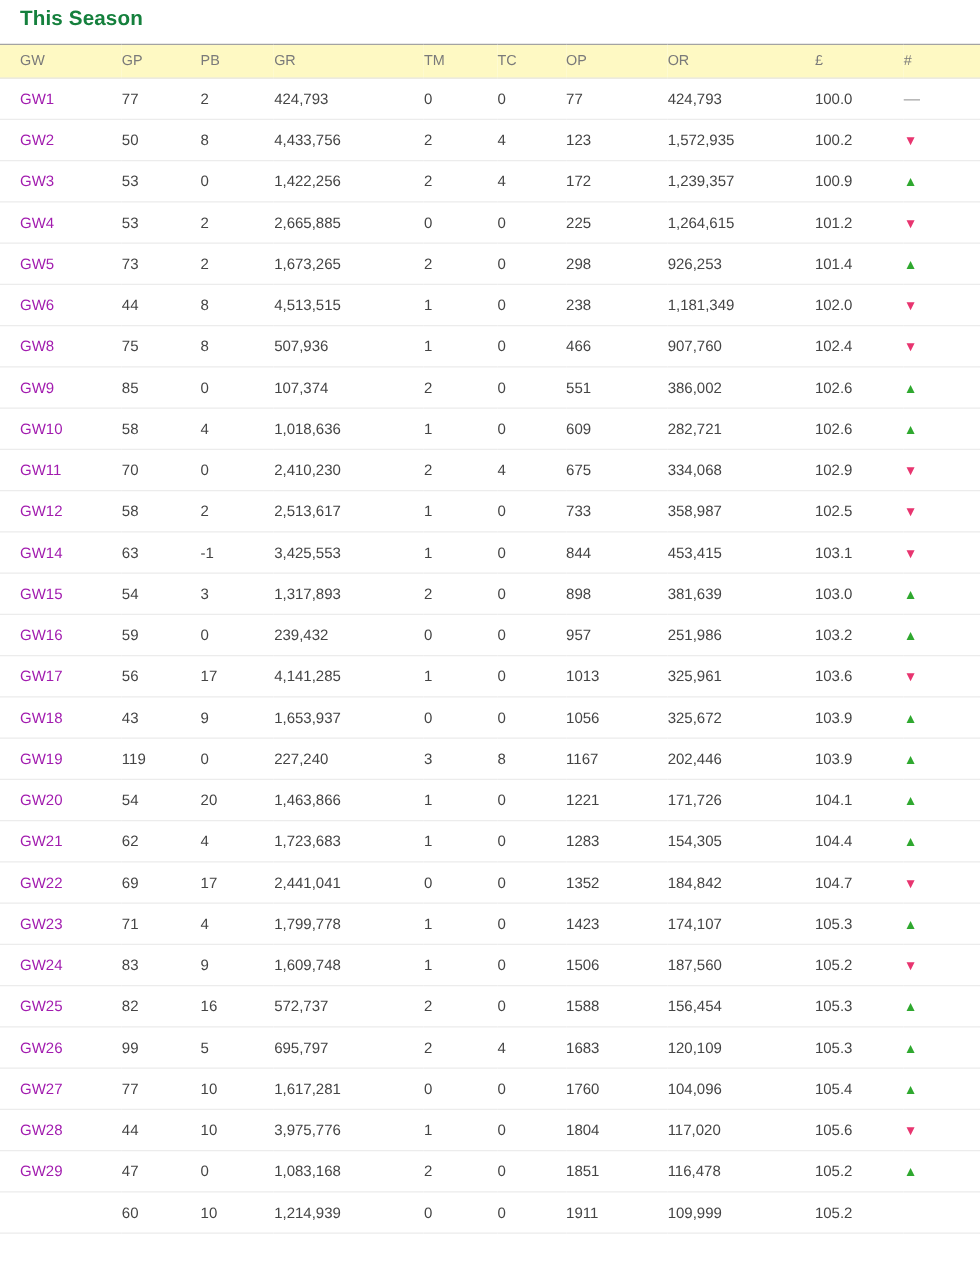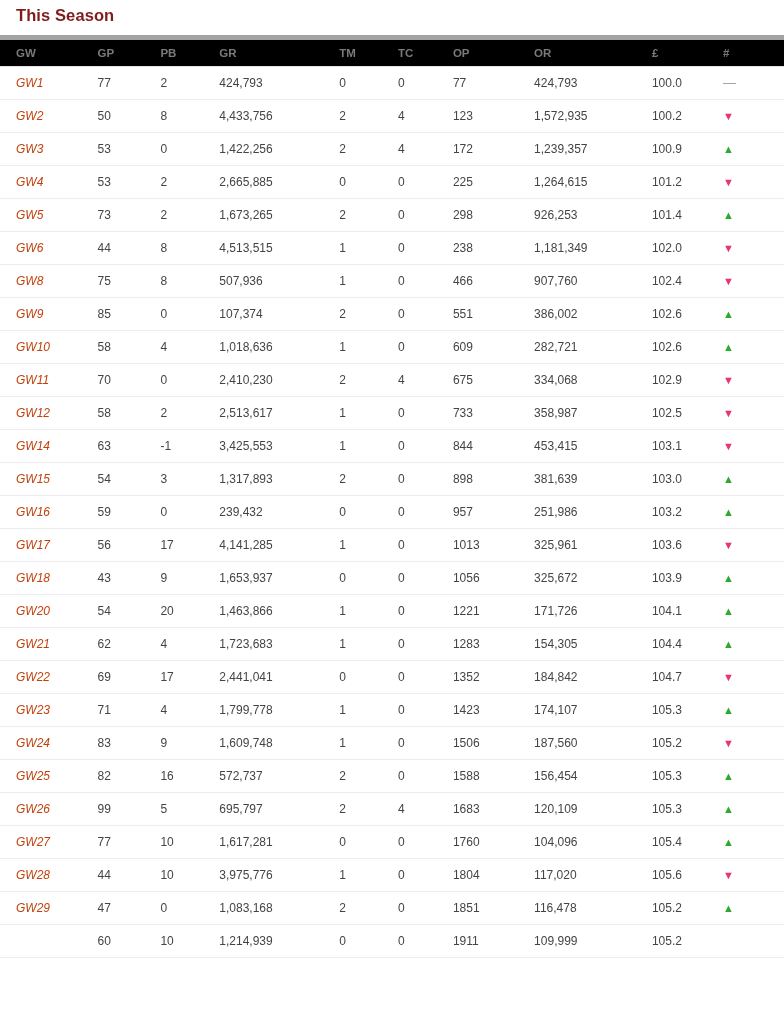--- a/index.html
+++ b/index.html
@@ -14,38 +14,38 @@
     min-height: 1024px;
     color: #333333;
   }
   .page {
     width: 784px;
     padding: 0;
   }
   .section-title {
     font-size: 16.5px;
     font-weight: bold;
-    color: #7f1d1d;
+    color: #15803d;
     padding: 6px 0 10px 16px;
     letter-spacing: 0.1px;
   }
   table.season-table {
     width: 784px;
     border-collapse: collapse;
     font-size: 12px;
   }
   table.season-table thead th {
     text-align: left;
-    font-weight: bold;
+    font-weight: normal;
     color: #7a7a7a;
     font-size: 11.5px;
     padding: 7px 0 7px 0;
-    border-top: 5px solid #a3a3a3;
+    border-top: 1px solid #a3a3a3;
     border-bottom: 1px solid #e6e6e6;
-    background: #000000;
+    background: #fef9c3;
   }
   table.season-table tbody td {
     padding: 9px 0 9px 0;
     border-bottom: 1px solid #ececec;
     color: #444444;
     font-size: 12px;
     vertical-align: middle;
   }
   
   .c-gw   { width: 96px;  padding-left: 16px !important; }
@@ -55,24 +55,23 @@
   .c-tm   { width: 58px; }
   .c-tc   { width: 54px; }
   .c-op   { width: 80px; }
   .c-or   { width: 116px; }
   .c-mon  { width: 70px; }
   .c-mv   { width: 60px; }
 
   thead .c-gw { padding-left: 16px; }
 
   .gw-link {
-    color: #c2410c;
+    color: #a21caf;
     text-decoration: none;
     cursor: pointer;
-    font-style: italic;
   }
 
   .mv {
     display: inline-block;
     font-size: 11px;
     line-height: 11px;
   }
   .mv.up { color: #2fa82f; }
   .mv.down { color: #e8346f; }
   .mv.same { color: #9a9a9a; font-size: 13px; }
@@ -286,20 +285,32 @@
           <td class="c-pb">9</td>
           <td class="c-gr">1,653,937</td>
           <td class="c-tm">0</td>
           <td class="c-tc">0</td>
           <td class="c-op">1056</td>
           <td class="c-or">325,672</td>
           <td class="c-mon">103.9</td>
           <td class="c-mv"><span class="mv up">▲</span></td>
         </tr>
         <tr>
+          <td class="c-gw"><a class="gw-link">GW19</a></td>
+          <td class="c-gp">119</td>
+          <td class="c-pb">0</td>
+          <td class="c-gr">227,240</td>
+          <td class="c-tm">3</td>
+          <td class="c-tc">8</td>
+          <td class="c-op">1167</td>
+          <td class="c-or">202,446</td>
+          <td class="c-mon">103.9</td>
+          <td class="c-mv"><span class="mv up">▲</span></td>
+        </tr>
+        <tr>
           <td class="c-gw"><a class="gw-link">GW20</a></td>
           <td class="c-gp">54</td>
           <td class="c-pb">20</td>
           <td class="c-gr">1,463,866</td>
           <td class="c-tm">1</td>
           <td class="c-tc">0</td>
           <td class="c-op">1221</td>
           <td class="c-or">171,726</td>
           <td class="c-mon">104.1</td>
           <td class="c-mv"><span class="mv up">▲</span></td>

